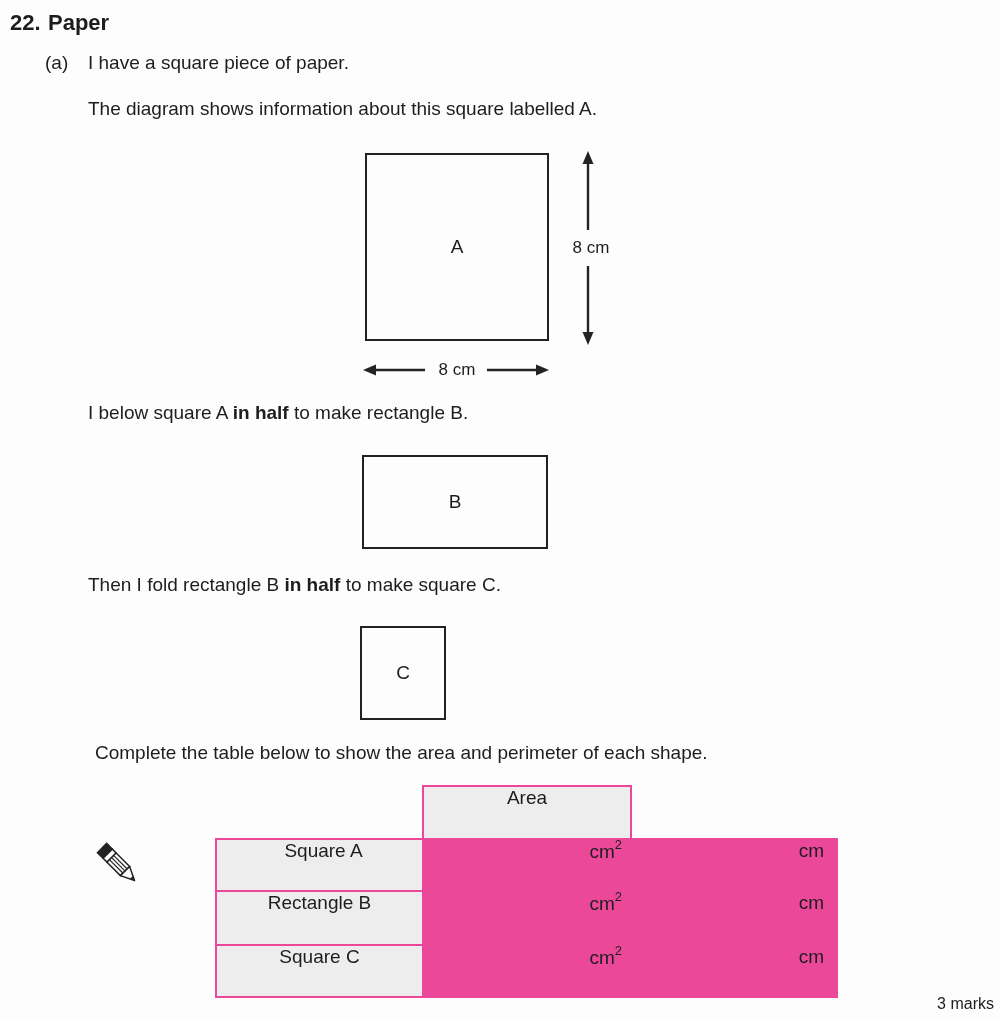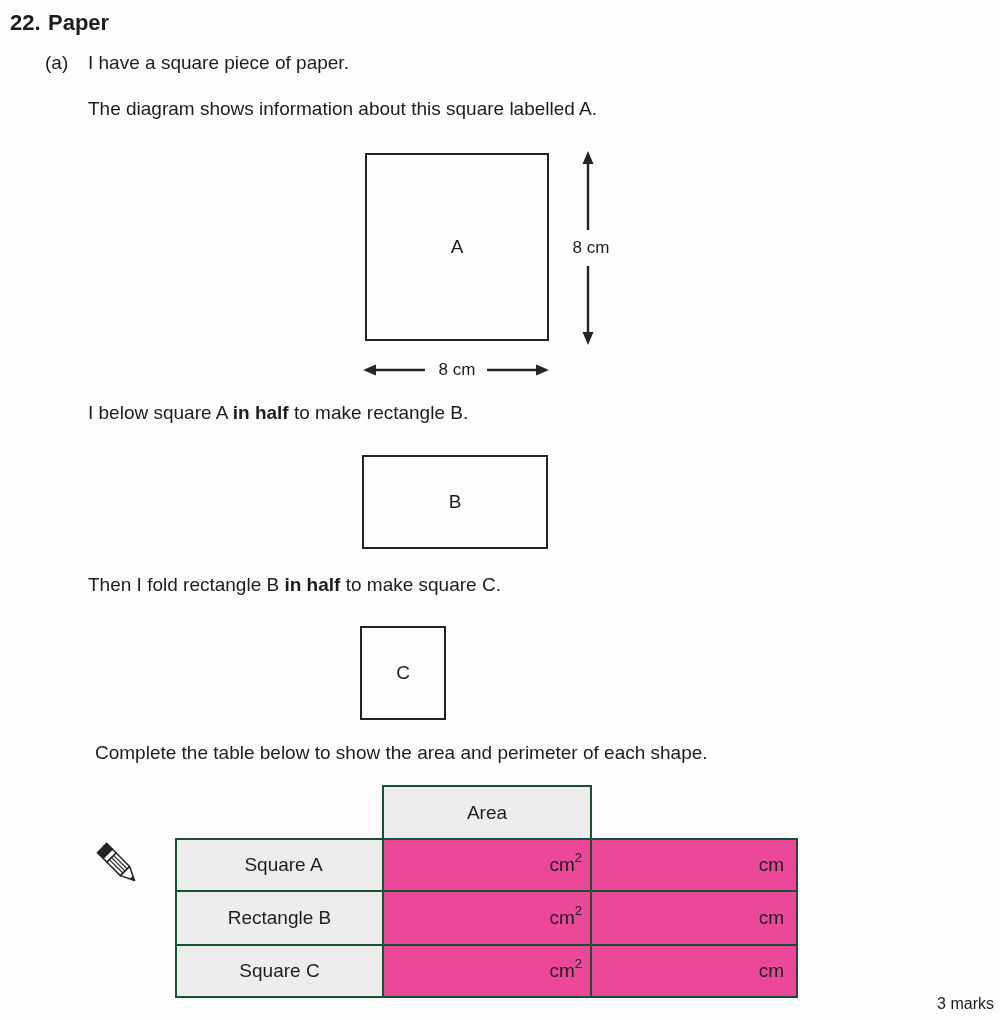--- a/index.html
+++ b/index.html
@@ -60,25 +60,25 @@
     white-space: nowrap;
     color: #1d1d1f;
     background: transparent;
   }
   .vdim-label { left: 563px; top: 235px; width: 56px; }
   .hdim-label { left: 422px; top: 357px; width: 70px; }
 
   
   .cell {
     position: absolute;
-    border: 2px solid #14532d;
+    border: 2px solid #ec4899;
     display: flex;
-    align-items: center;
     font-size: 19px;
     color: #1d1d1f;
+    margin-left: 40px;
   }
   .cell.center { justify-content: center; }
   .cell.right  { justify-content: flex-end; }
   .cell.shade  { background: #ededee; }
   .cell.answer { background: #ec4899; }
   .cell sup { font-size: 13px; line-height: 1; position: relative; top: -2px; }
 
   .hdr-area  { left: 382px; top: 785px; width: 210px; height: 55px; }
   .hdr-perim { left: 590px; top: 785px; width: 208px; height: 55px; }
 

